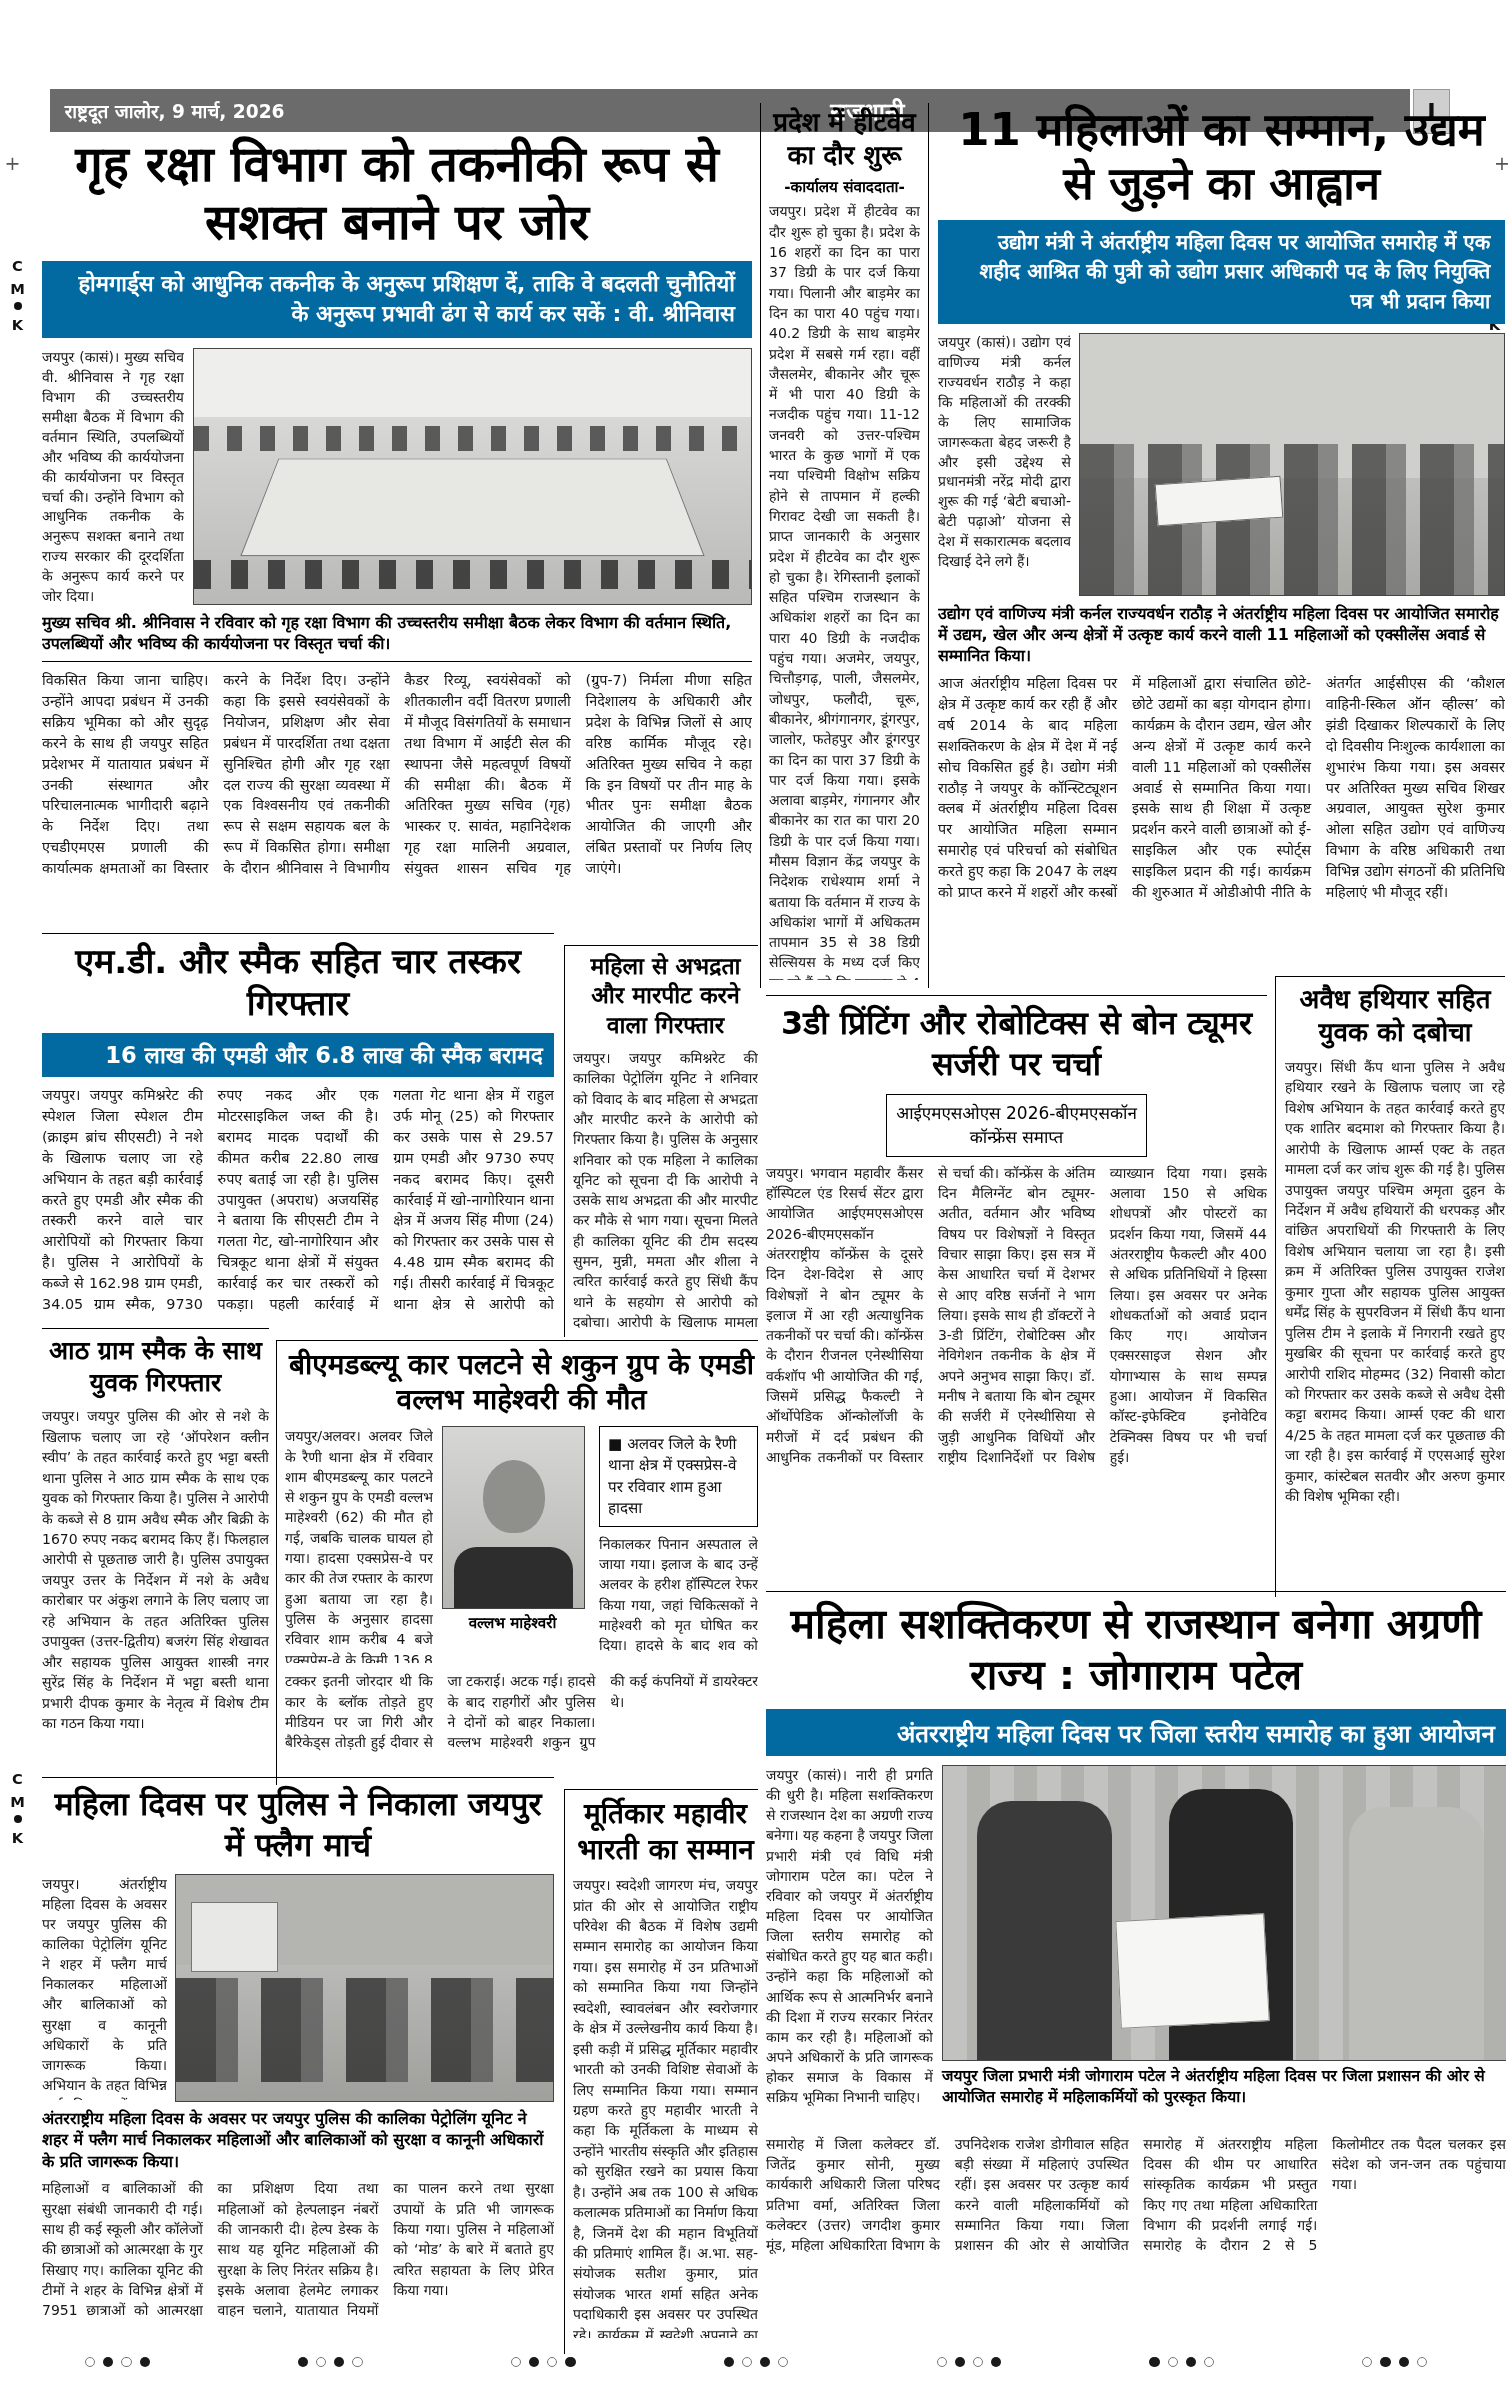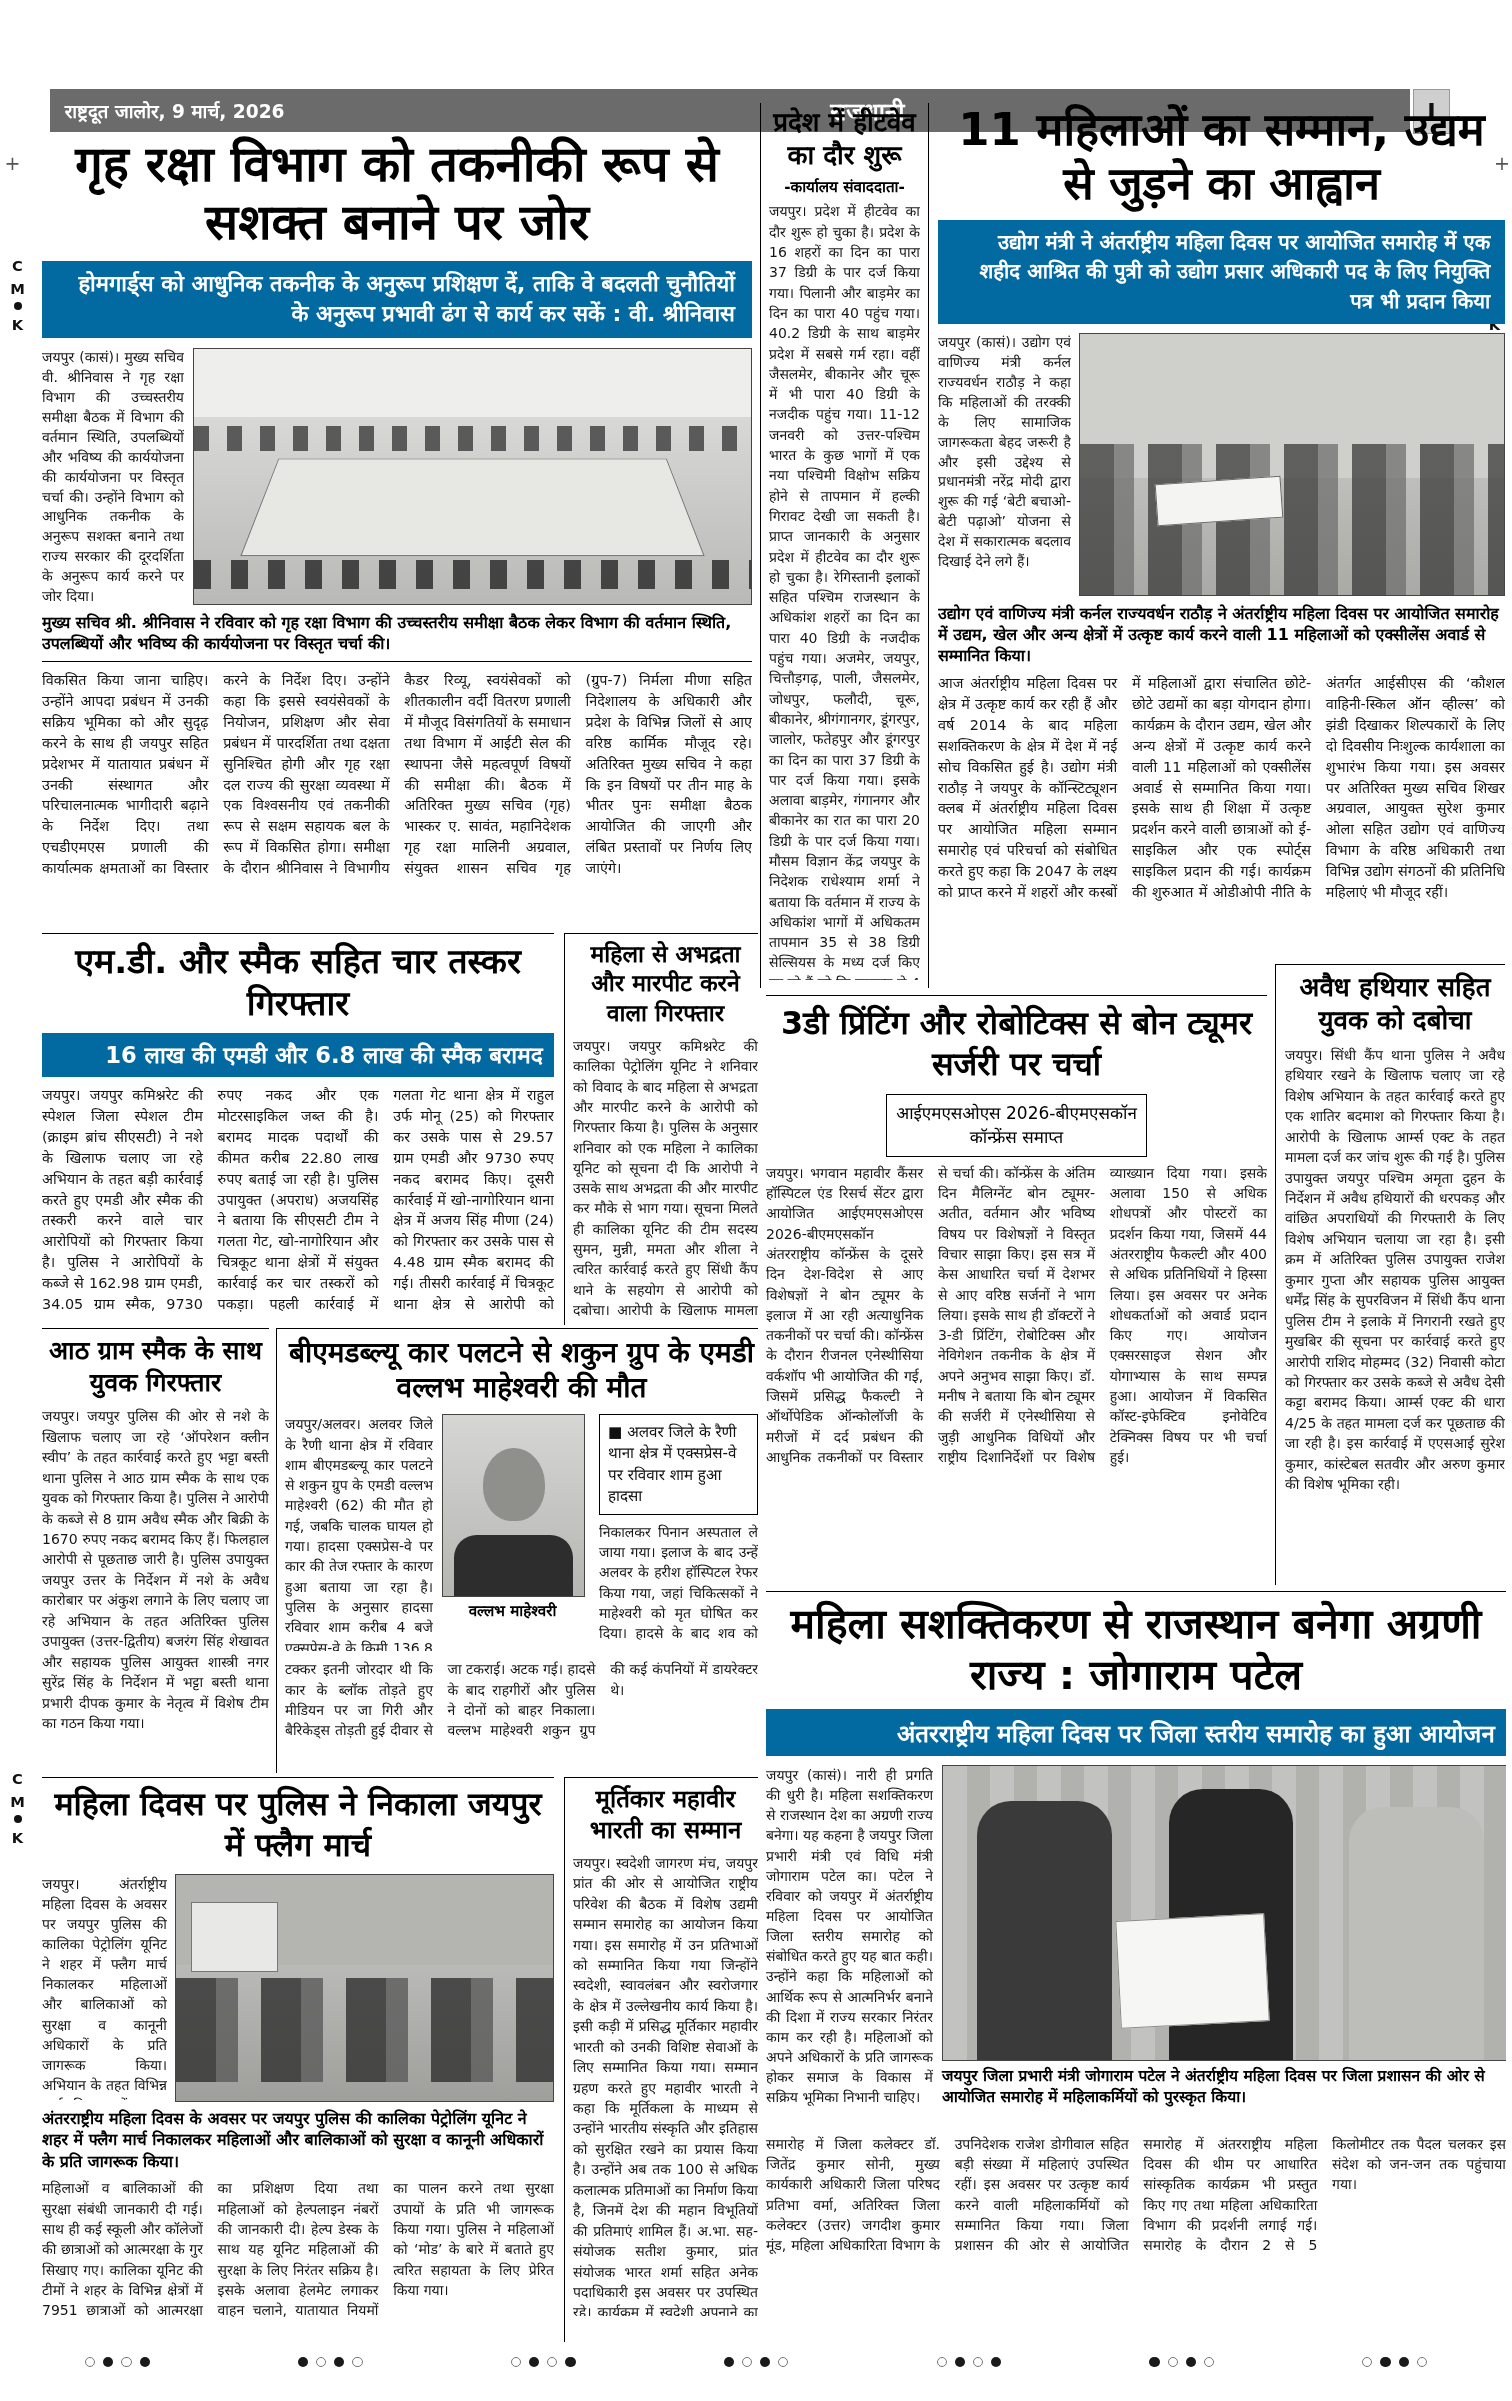--- a/index.html
+++ b/index.html
@@ -25,21 +25,21 @@
   .caption{font-weight:bold;line-height:1.32;color:#000;}
   .photo{position:relative;background:linear-gradient(180deg,#e3e3e1,#b9b9b7);overflow:hidden;
          border:0.6px solid #444;}
   .ph-strip{position:absolute;left:0;right:0;}
   .inset{border:1.1px solid #000;padding:6.8px 8px;font-weight:normal;line-height:1.4;}
   .row{display:flex;}
   .regdots{position:absolute;left:85px;right:85px;top:2357px;display:flex;justify-content:space-between;}
   .dotgrp{display:flex;gap:8px;}
   .rdot{width:10.2px;height:10.2px;border-radius:50%;}
   .rdot.f{background:#1a1a1a;} .rdot.o{border:1.1px solid #777;background:#fff;box-sizing:border-box;}
-  .vline-l{border-left:0.6px solid #000;}
+  .vline-l{border-left:0.6px solid #000;margin-top:12px;}
   .topline{border-top:0.6px solid #000;}
 </style>
 </head>
 <body>
 
 <div class="page">
 
   <div class="masthead">
     <div class="ed">राष्ट्रदूत जालोर, 9 मार्च, 2026</div>
     <div class="sec">राजधानी</div>
@@ -171,21 +171,21 @@
         <div class="ph-strip" style="top:0;height:40%;background:#b4b4b1;"></div>
         <div style="position:absolute;left:4%;top:12%;width:85px;height:68px;background:#e8e8e6;border:0.6px solid #777;"></div>
         <div class="ph-strip" style="bottom:8%;height:46%;background:repeating-linear-gradient(90deg,#2f2f2f 0 40px,#5a5a5a 40px 62px,transparent 62px 85px);opacity:.8;"></div>
       </div>
     </div>
     <div class="caption" style="margin-top:6.8px;font-size:16px;">अंतरराष्ट्रीय महिला दिवस के अवसर पर जयपुर पुलिस की कालिका पेट्रोलिंग यूनिट ने शहर में फ्लैग मार्च निकालकर महिलाओं और बालिकाओं को सुरक्षा व कानूनी अधिकारों के प्रति जागरूक किया।</div>
     <div class="bodytxt cols3" style="margin-top:6.8px;font-size:14px;line-height:1.45;height:186px;">महिलाओं व बालिकाओं की सुरक्षा संबंधी जानकारी दी गई। साथ ही कई स्कूली और कॉलेजों की छात्राओं को आत्मरक्षा के गुर सिखाए गए। कालिका यूनिट की टीमों ने शहर के विभिन्न क्षेत्रों में 7951 छात्राओं को आत्मरक्षा का प्रशिक्षण दिया तथा महिलाओं को हेल्पलाइन नंबरों की जानकारी दी। हेल्प डेस्क के साथ यह यूनिट महिलाओं की सुरक्षा के लिए निरंतर सक्रिय है। इसके अलावा हेलमेट लगाकर वाहन चलाने, यातायात नियमों का पालन करने तथा सुरक्षा उपायों के प्रति भी जागरूक किया गया। पुलिस ने महिलाओं को ‘मोड’ के बारे में बताते हुए त्वरित सहायता के लिए प्रेरित किया गया।</div>
   </div>
 
   <div class="article topline vline-l" style="left:564px;top:1777px;width:194px;height:565px;padding:5.6px 0 0 8px;">
-    <div class="hl" style="font-size:24px;line-height:1.3;">मूर्तिकार महावीर भारती का सम्मान</div>
+    <div class="hl" style="font-size:28px;line-height:1.3;">मूर्तिकार महावीर भारती का सम्मान</div>
     <div class="bodytxt" style="margin-top:6.8px;font-size:14px;line-height:1.46;height:463px;overflow:hidden;">जयपुर। स्वदेशी जागरण मंच, जयपुर प्रांत की ओर से आयोजित राष्ट्रीय परिवेश की बैठक में विशेष उद्यमी सम्मान समारोह का आयोजन किया गया। इस समारोह में उन प्रतिभाओं को सम्मानित किया गया जिन्होंने स्वदेशी, स्वावलंबन और स्वरोजगार के क्षेत्र में उल्लेखनीय कार्य किया है। इसी कड़ी में प्रसिद्ध मूर्तिकार महावीर भारती को उनकी विशिष्ट सेवाओं के लिए सम्मानित किया गया। सम्मान ग्रहण करते हुए महावीर भारती ने कहा कि मूर्तिकला के माध्यम से उन्होंने भारतीय संस्कृति और इतिहास को सुरक्षित रखने का प्रयास किया है। उन्होंने अब तक 100 से अधिक कलात्मक प्रतिमाओं का निर्माण किया है, जिनमें देश की महान विभूतियों की प्रतिमाएं शामिल हैं। अ.भा. सह-संयोजक सतीश कुमार, प्रांत संयोजक भारत शर्मा सहित अनेक पदाधिकारी इस अवसर पर उपस्थित रहे। कार्यक्रम में स्वदेशी अपनाने का संकल्प भी दिलाया गया।</div>
   </div>
 
   <div class="article topline" style="left:766px;top:1591px;width:740px;height:751px;padding-top:6.8px;">
     <div class="hl" style="font-size:41px;line-height:1.25;">महिला सशक्तिकरण से राजस्थान बनेगा अग्रणी राज्य : जोगाराम पटेल</div>
     <div class="band" style="margin-top:8px;padding:6.8px 11.3px;font-size:24px;">अंतरराष्ट्रीय महिला दिवस पर जिला स्तरीय समारोह का हुआ आयोजन</div>
     <div class="row" style="margin-top:9px;gap:9px;">
       <div class="bodytxt" style="width:167px;font-size:14px;line-height:1.44;height:361px;overflow:hidden;">जयपुर (कासं)। नारी ही प्रगति की धुरी है। महिला सशक्तिकरण से राजस्थान देश का अग्रणी राज्य बनेगा। यह कहना है जयपुर जिला प्रभारी मंत्री एवं विधि मंत्री जोगाराम पटेल का। पटेल ने रविवार को जयपुर में अंतर्राष्ट्रीय महिला दिवस पर आयोजित जिला स्तरीय समारोह को संबोधित करते हुए यह बात कही। उन्होंने कहा कि महिलाओं को आर्थिक रूप से आत्मनिर्भर बनाने की दिशा में राज्य सरकार निरंतर काम कर रही है। महिलाओं को अपने अधिकारों के प्रति जागरूक होकर समाज के विकास में सक्रिय भूमिका निभानी चाहिए।</div>
       <div style="flex:1;">
         <div class="photo" style="width:100%;height:294px;background:repeating-linear-gradient(90deg,#c2c2c0 0 24px,#b1b1ae 24px 47px);">

